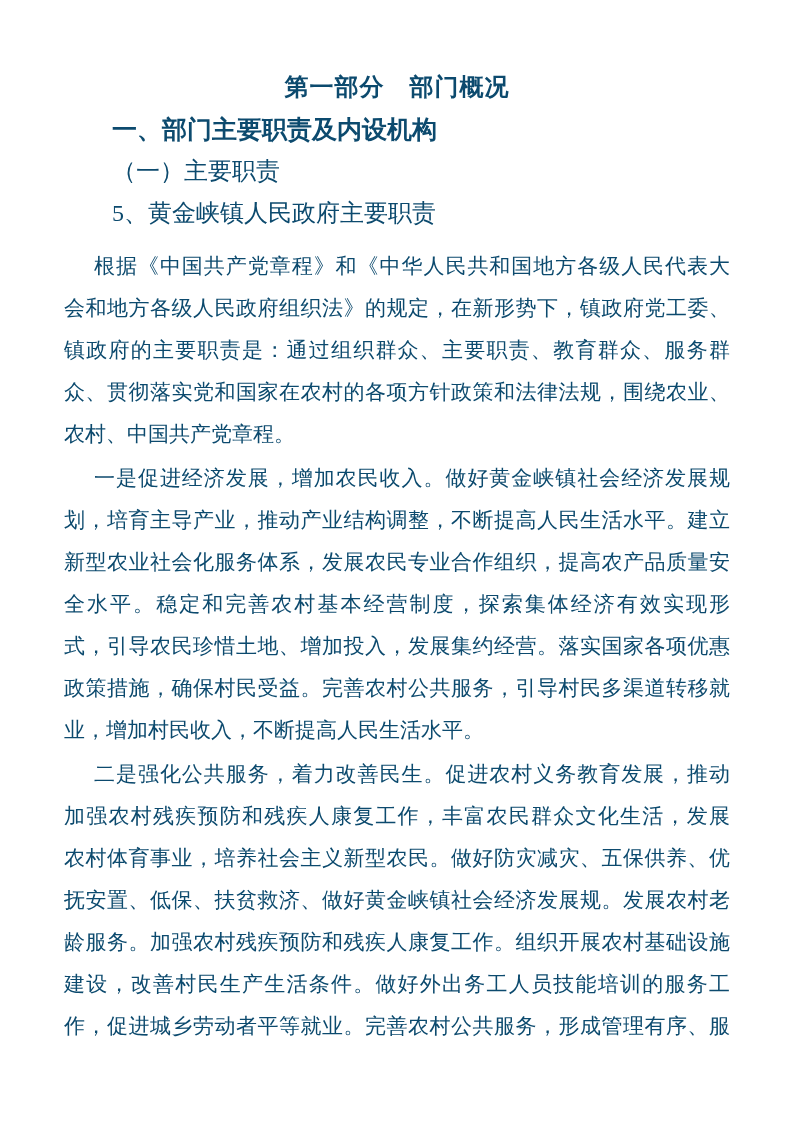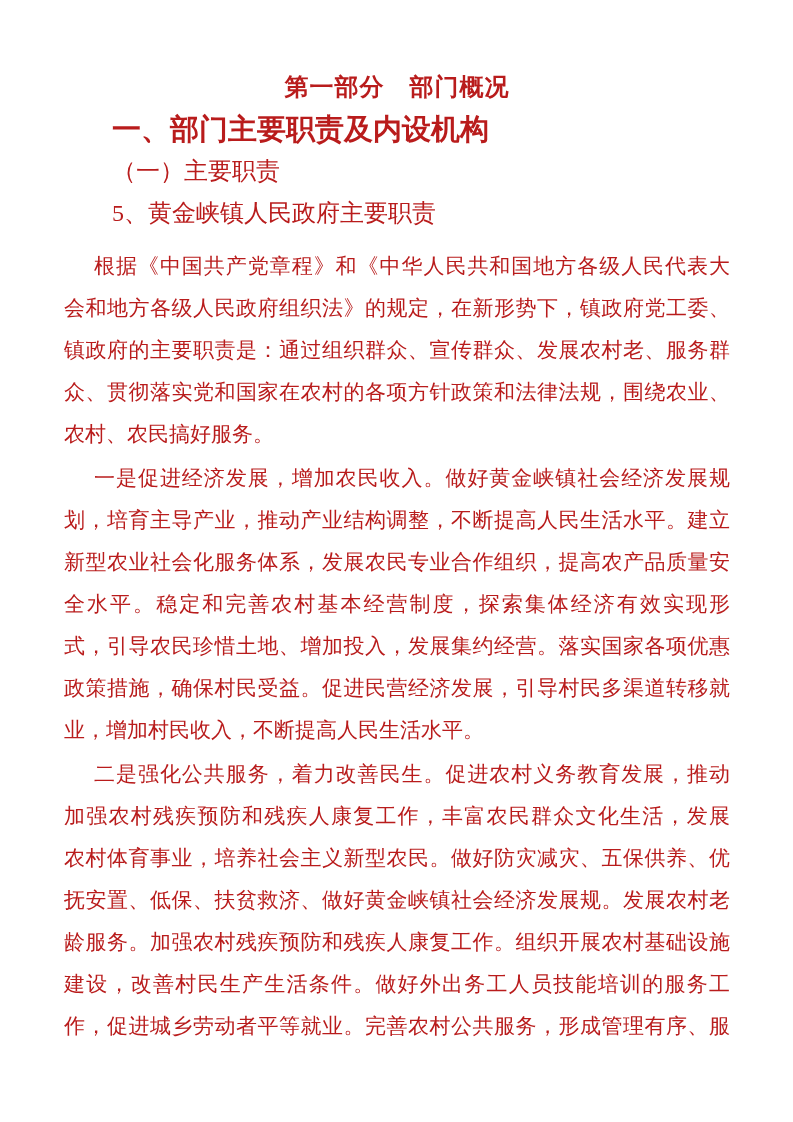--- a/index.html
+++ b/index.html
@@ -7,41 +7,41 @@
     padding: 0;
     background: #ffffff;
   }
   .page {
     position: relative;
     width: 793px;
     height: 1122px;
     background: #ffffff;
     overflow: hidden;
     font-family: "Liberation Serif", "DejaVu Serif", serif;
-    color: #b91c1c;
+    color: #0c4a6e;
   }
   .doc {
     position: absolute;
     left: 62px;
     top: 66px;
     width: 670px;
   }
   .title {
     font-family: "Liberation Sans", "DejaVu Sans", sans-serif;
     font-weight: bold;
     font-size: 24px;
     line-height: 42px;
     height: 42px;
     text-align: center;
     letter-spacing: 1px;
   }
   .heading {
     font-family: "Liberation Sans", "DejaVu Sans", sans-serif;
     font-weight: bold;
-    font-size: 29px;
+    font-size: 25px;
     line-height: 42px;
     height: 42px;
     text-indent: 50px;
   }
   .subheading {
     font-size: 24px;
     line-height: 42px;
     height: 42px;
     text-indent: 50px;
   }
@@ -71,31 +71,31 @@
 <div class="page">
   <div class="doc">
     <div class="title">第一部分　部门概况</div>
     <div id="blocks">
         <div class="heading">一、部门主要职责及内设机构</div>
         <div class="subheading">（一）主要职责</div>
         <div class="subheading">5、黄金峡镇人民政府主要职责</div>
         <div class="para">
           <div class="line stretch indent">根据《中国共产党章程》和《中华人民共和国地方各级人民代表大</div>
           <div class="line stretch">会和地方各级人民政府组织法》的规定，在新形势下，镇政府党工委、</div>
-          <div class="line stretch">镇政府的主要职责是：通过组织群众、宣传群众、发展农村老、服务群</div>
+          <div class="line stretch">镇政府的主要职责是：通过组织群众、主要职责、教育群众、服务群</div>
           <div class="line stretch">众、贯彻落实党和国家在农村的各项方针政策和法律法规，围绕农业、</div>
-          <div class="line">农村、农民搞好服务。</div>
+          <div class="line">农村、中国共产党章程。</div>
         </div>
         <div class="para">
           <div class="line stretch indent">一是促进经济发展，增加农民收入。做好黄金峡镇社会经济发展规</div>
           <div class="line stretch">划，培育主导产业，推动产业结构调整，不断提高人民生活水平。建立</div>
           <div class="line stretch">新型农业社会化服务体系，发展农民专业合作组织，提高农产品质量安</div>
           <div class="line stretch">全水平。稳定和完善农村基本经营制度，探索集体经济有效实现形</div>
           <div class="line stretch">式，引导农民珍惜土地、增加投入，发展集约经营。落实国家各项优惠</div>
-          <div class="line stretch">政策措施，确保村民受益。促进民营经济发展，引导村民多渠道转移就</div>
+          <div class="line stretch">政策措施，确保村民受益。完善农村公共服务，引导村民多渠道转移就</div>
           <div class="line">业，增加村民收入，不断提高人民生活水平。</div>
         </div>
         <div class="para">
           <div class="line stretch indent">二是强化公共服务，着力改善民生。促进农村义务教育发展，推动</div>
           <div class="line stretch">加强农村残疾预防和残疾人康复工作，丰富农民群众文化生活，发展</div>
           <div class="line stretch">农村体育事业，培养社会主义新型农民。做好防灾减灾、五保供养、优</div>
           <div class="line stretch">抚安置、低保、扶贫救济、做好黄金峡镇社会经济发展规。发展农村老</div>
           <div class="line stretch">龄服务。加强农村残疾预防和残疾人康复工作。组织开展农村基础设施</div>
           <div class="line stretch">建设，改善村民生产生活条件。做好外出务工人员技能培训的服务工</div>
           <div class="line stretch">作，促进城乡劳动者平等就业。完善农村公共服务，形成管理有序、服</div>

